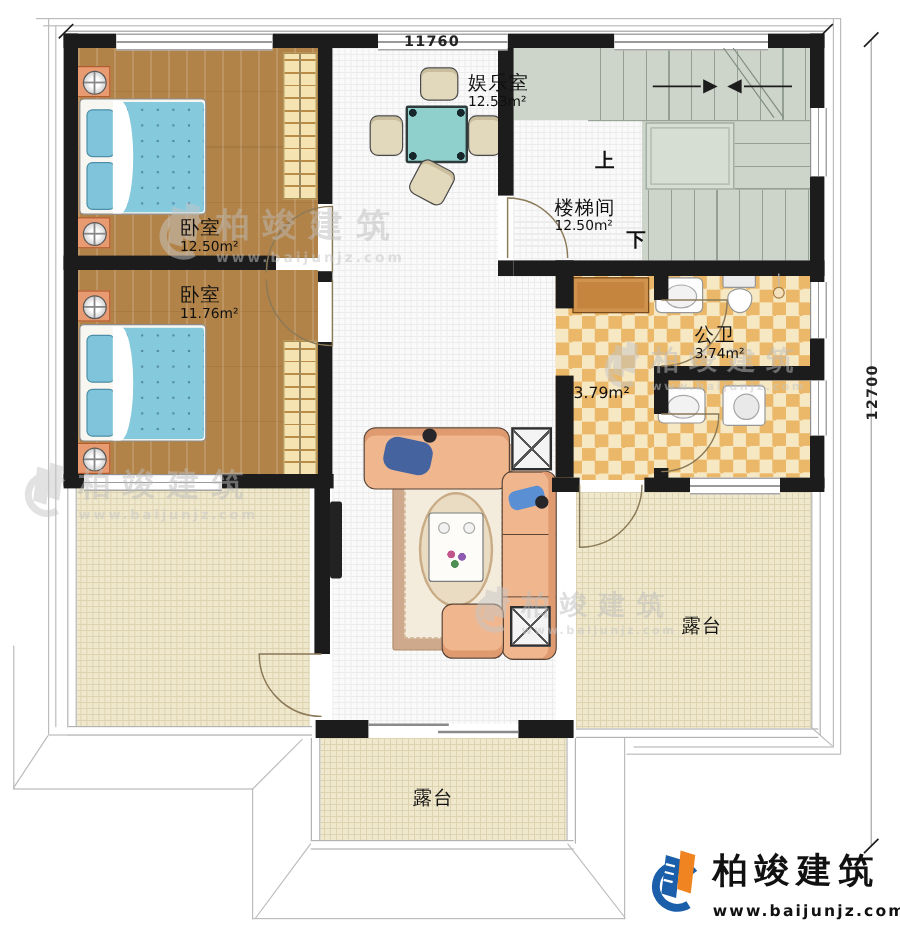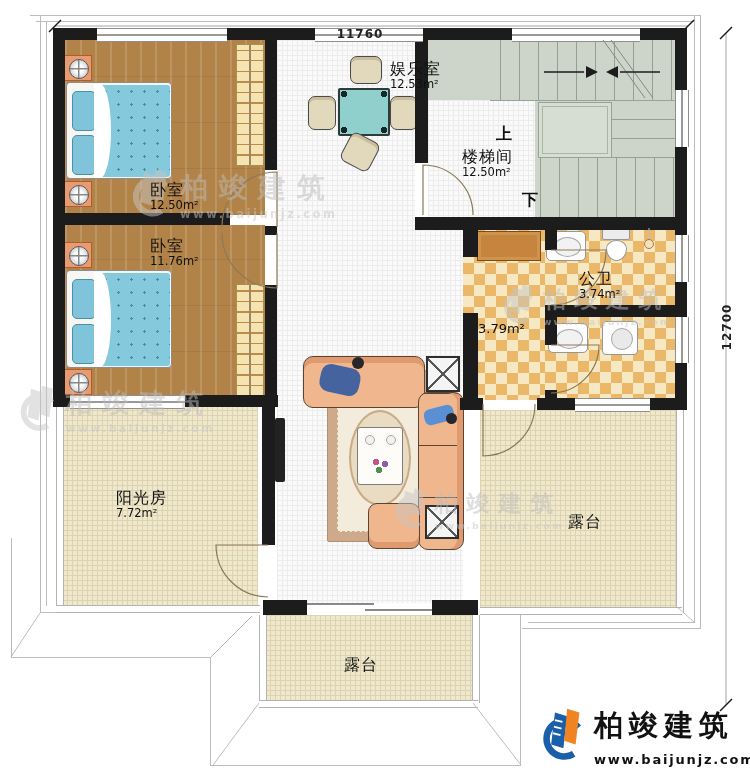--- a/index.html
+++ b/index.html
@@ -278,44 +278,40 @@
       <line x1="521" y1="765" x2="473" y2="703"></line>
       <line x1="213" y1="765" x2="259" y2="703"></line>
       <line x1="649" y1="228" x2="649" y2="239"></line>
     </g>
   </svg>
 
   <div class="rlabel" style="left:390px;top:60px;width:86px;">
     <div class="rname">娱乐室</div>
     <div class="rarea">12.53m²</div>
   </div>
-  <div class="rlabel" style="left:462px;top:148px;width:92px;">
+  <div class="rlabel" style="left:462px;top:164px;width:92px;">
     <div class="rname">楼梯间</div>
     <div class="rarea">12.50m²</div>
   </div>
   <div class="updown" style="left:496px;top:124px;">上</div>
   <div class="updown" style="left:522px;top:190px;">下</div>
   <div class="rlabel" style="left:150px;top:181px;width:80px;">
     <div class="rname">卧室</div>
     <div class="rarea">12.50m²</div>
   </div>
   <div class="rlabel" style="left:150px;top:237px;width:80px;">
     <div class="rname">卧室</div>
     <div class="rarea">11.76m²</div>
   </div>
   <div class="rlabel" style="left:579px;top:270px;width:66px;">
     <div class="rname">公卫</div>
     <div class="rarea">3.74m²</div>
   </div>
   <div class="rlabel" style="left:478px;top:322px;width:68px;">
     <div class="rarea" style="font-size:13px;">3.79m²</div>
-  </div>
-  <div class="rlabel" style="left:116px;top:489px;width:84px;">
-    <div class="rname">阳光房</div>
-    <div class="rarea">7.72m²</div>
   </div>
   <div class="rlabel" style="left:568px;top:513px;width:60px;">
     <div class="rname">露台</div>
   </div>
   <div class="rlabel" style="left:344px;top:656px;width:60px;">
     <div class="rname">露台</div>
   </div>
 
   <div class="dim" style="left:325px;top:7px;width:70px;margin-top:20px;">11760</div>
   <div class="dim" style="left:697px;top:320px;width:60px;transform:rotate(-90deg);">12700</div>

